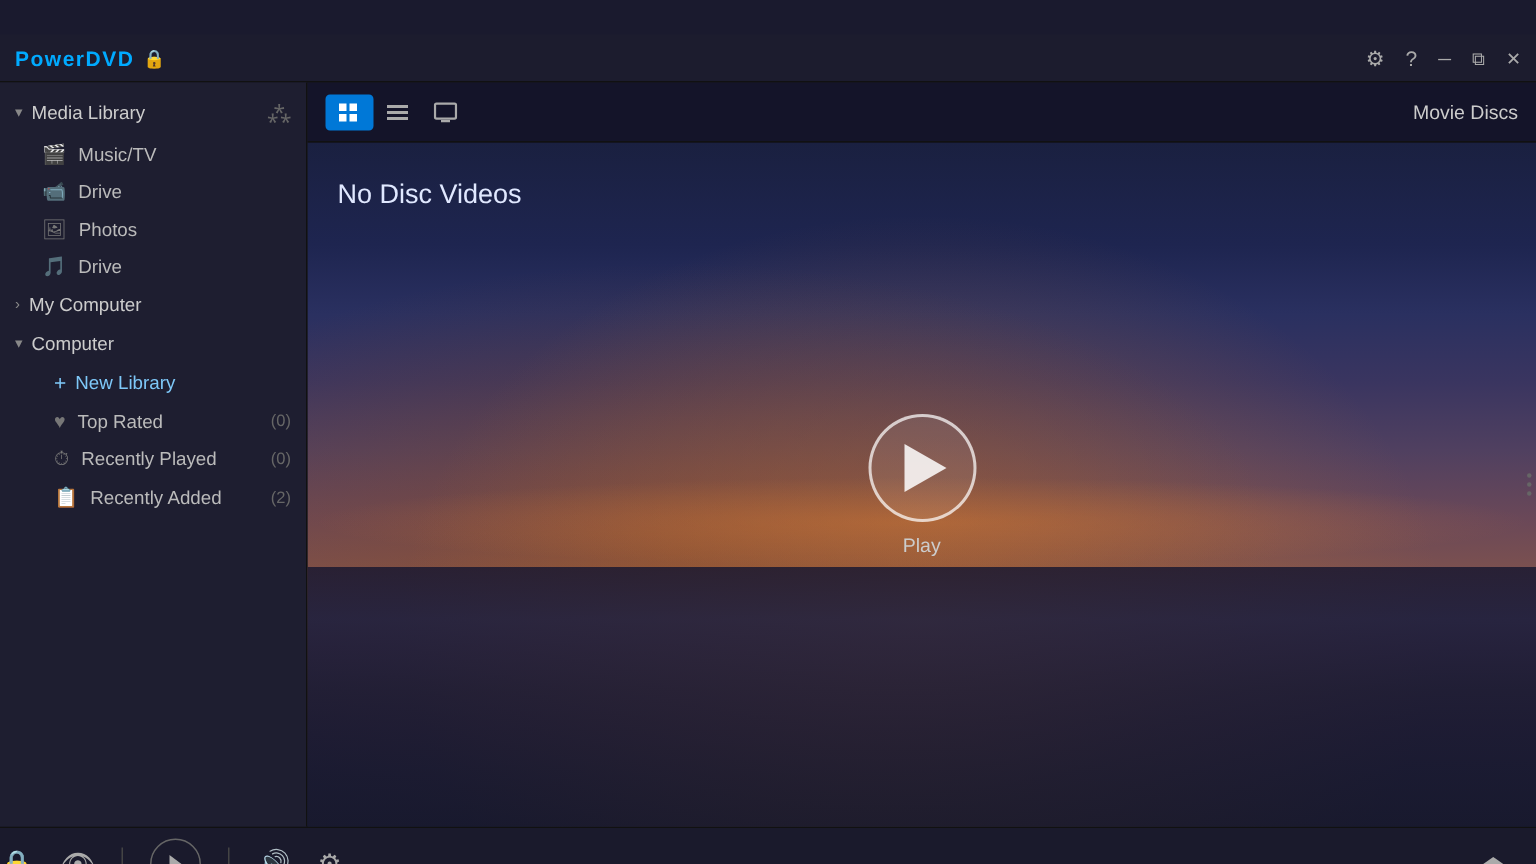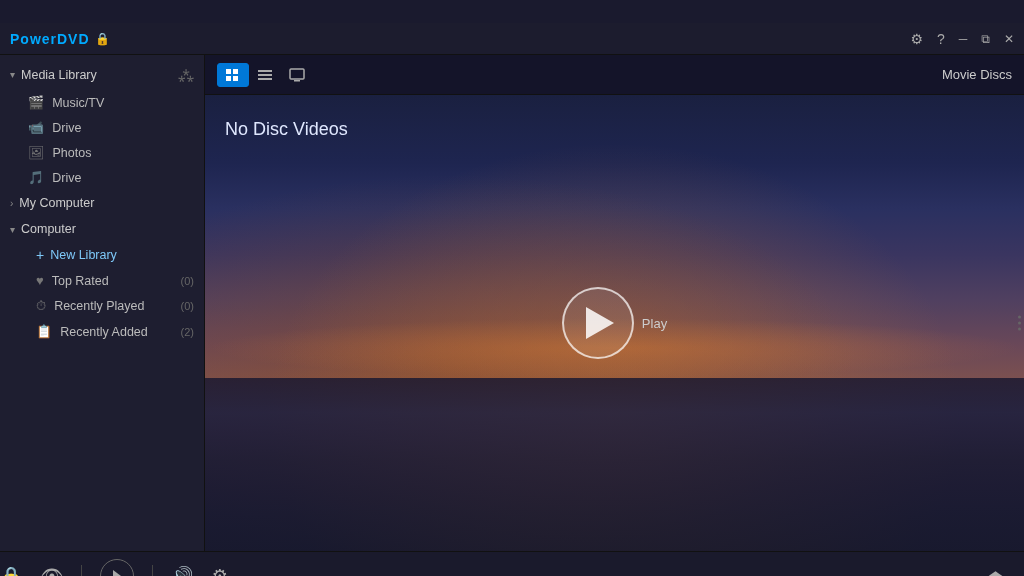--- a/index.html
+++ b/index.html
@@ -237,21 +237,21 @@
       font-size: 18px;
       font-weight: 300;
       z-index: 5;
     }
 
     
     #play-btn-container {
       position: relative;
       z-index: 5;
       display: flex;
-      flex-direction: row;
+      flex-direction: column;
       align-items: center;
       gap: 8px;
     }
     #play-circle {
       width: 72px;
       height: 72px;
       border-radius: 50%;
       border: 2px solid rgba(255,255,255,0.7);
       background: rgba(255,255,255,0.08);
       display: flex;

